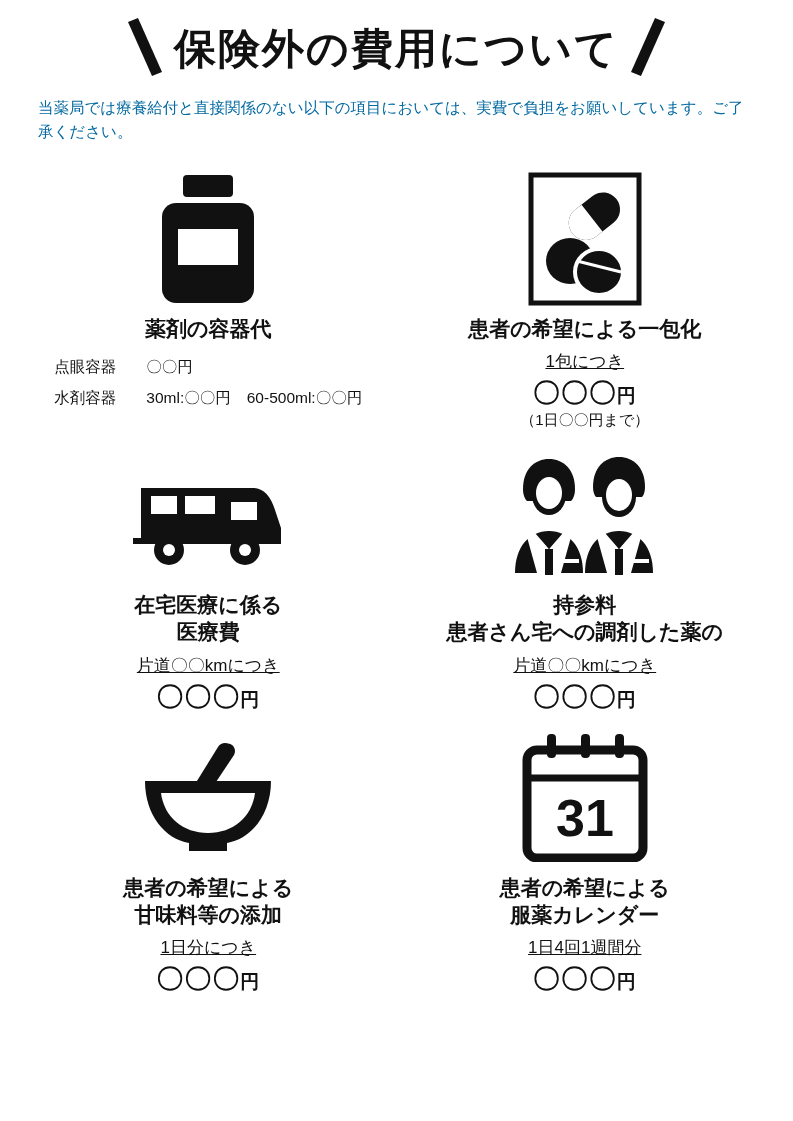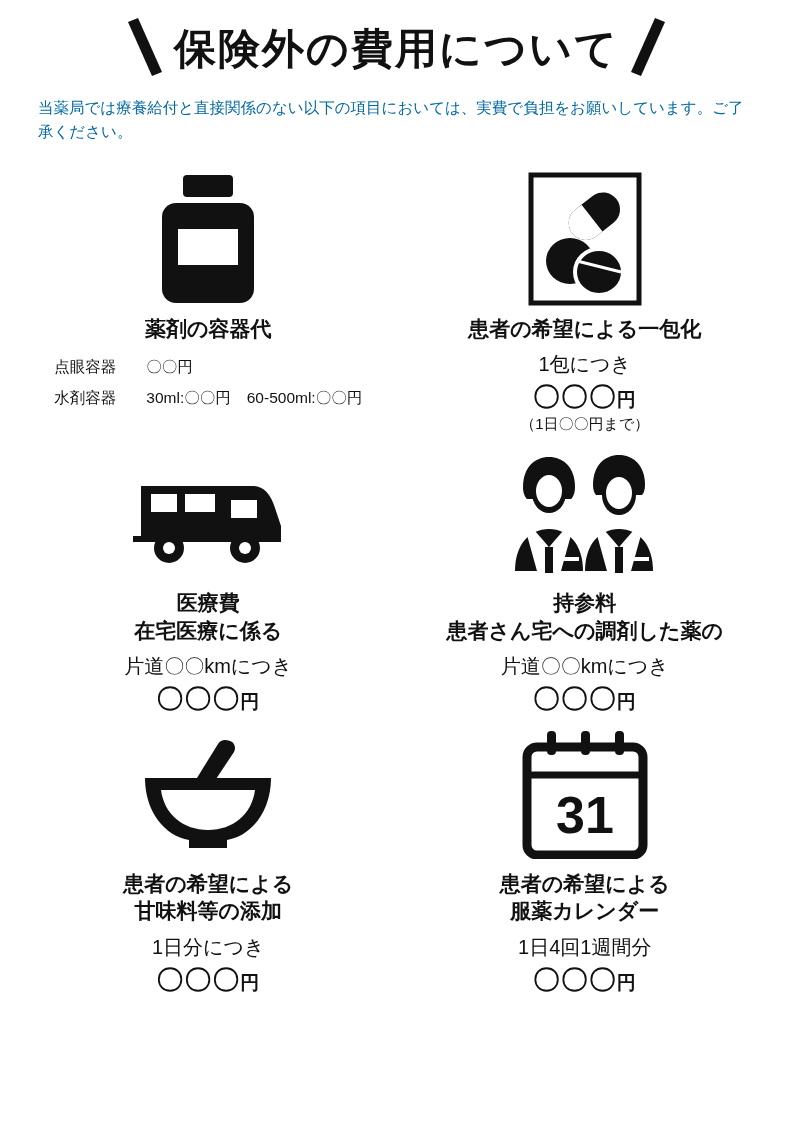--- a/index.html
+++ b/index.html
@@ -45,20 +45,21 @@
     line-height: 1.55;
     color: #0369a1;
   }
 
   
   .grid {
     margin: 22px 20px 0 20px;
     display: grid;
     grid-template-columns: 1fr 1fr;
     grid-auto-rows: auto;
+    row-gap: 6px;
   }
   .cell {
     display: flex;
     flex-direction: column;
     align-items: center;
     text-align: center;
     padding: 0 10px 6px 10px;
   }
   .icon-wrap {
     height: 145px;
@@ -68,23 +69,24 @@
   }
   .icon-wrap svg { display: block; }
 
   .item-title {
     font-size: 21px;
     font-weight: bold;
     line-height: 1.3;
     margin-top: 4px;
   }
   .sub-note {
-    font-size: 20px;
+    font-size: 17px;
     margin-top: 8px;
     line-height: 1.4;
+    text-decoration: underline;
   }
   .price {
     font-size: 27px;
     font-weight: bold;
     letter-spacing: 1px;
     margin-top: 4px;
     line-height: 1.15;
   }
   .price .yen {
     font-size: 19px;
@@ -185,22 +187,22 @@
         <rect x="52" y="36" width="30" height="18" fill="#ffffff"></rect>
         <rect x="98" y="42" width="26" height="18" fill="#ffffff"></rect>
         <rect x="0" y="78" width="148" height="6" fill="#111111"></rect>
         <circle cx="36" cy="90" r="15" fill="#111111"></circle>
         <circle cx="36" cy="90" r="6" fill="#ffffff"></circle>
         <circle cx="112" cy="90" r="15" fill="#111111"></circle>
         <circle cx="112" cy="90" r="6" fill="#ffffff"></circle>
       </svg>
     </div>
     <div class="item-title">
+      <div>在宅医療に係る</div>
       <div>医療費</div>
-      <div>在宅医療に係る</div>
     </div>
     <div class="sub-note">片道〇〇kmにつき</div>
     <div class="price"><span>〇〇〇</span><span class="yen">円</span></div>
   </div>
 
   <div class="cell">
     <div class="icon-wrap">
       <svg viewBox="0 0 180 120" width="180" height="120" aria-hidden="true">
 
         <g>

